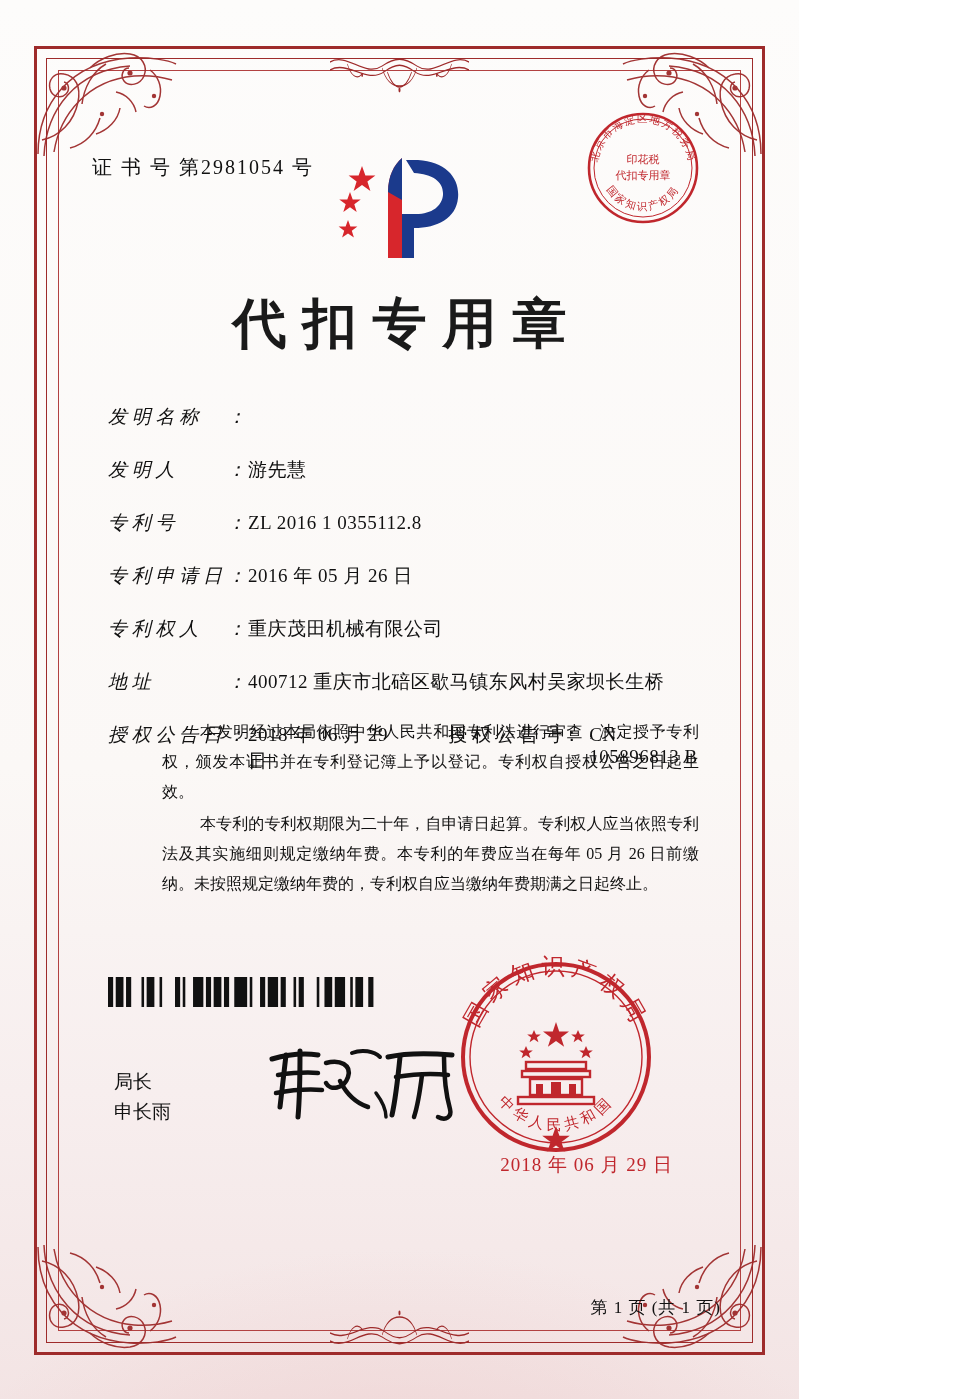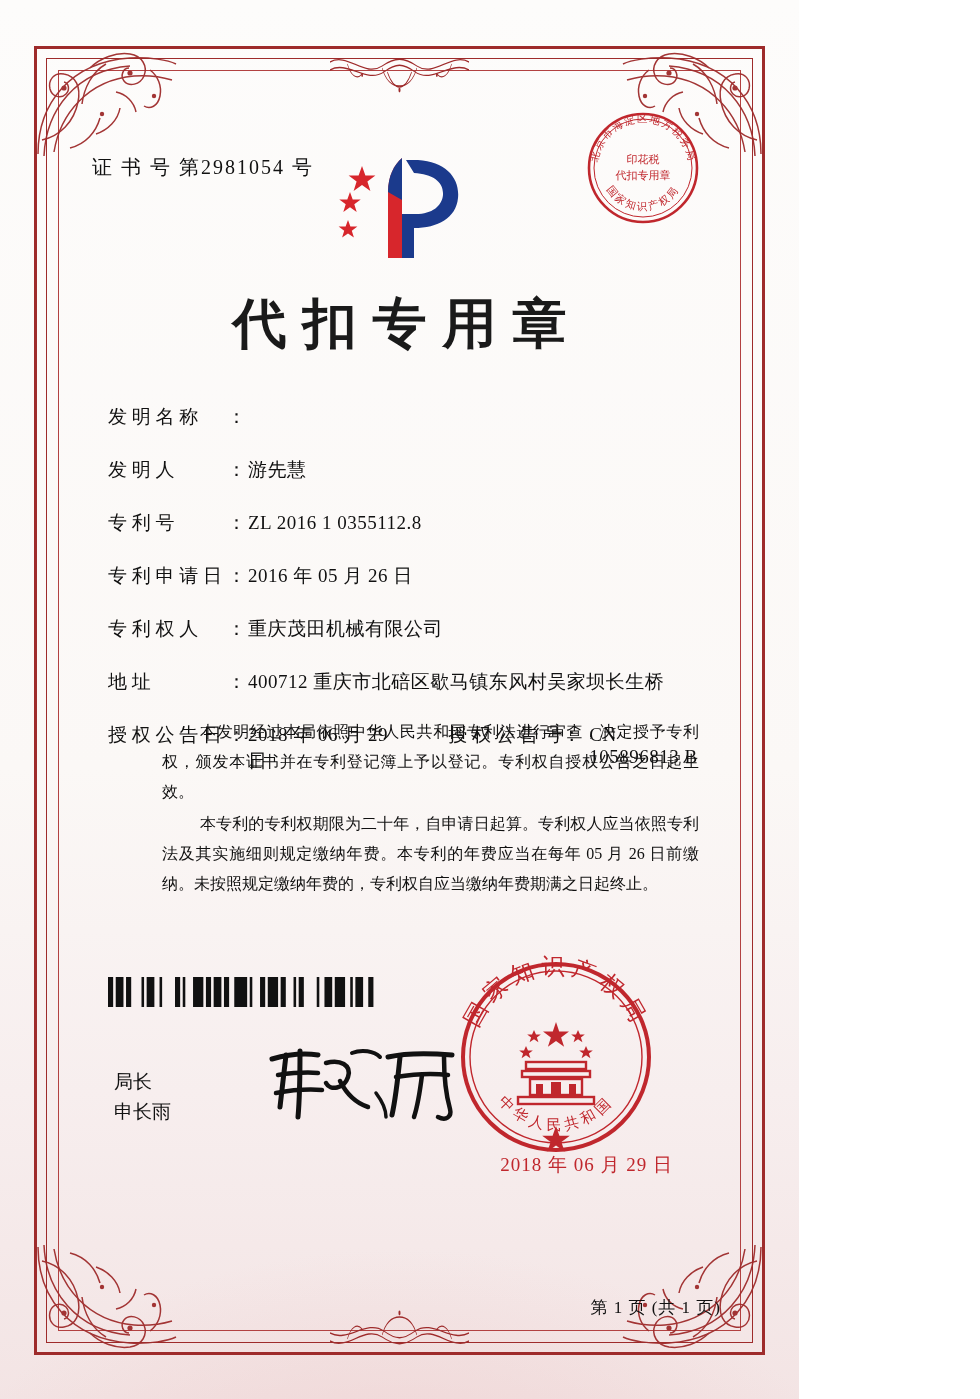--- a/index.html
+++ b/index.html
@@ -137,20 +137,21 @@
     font-size: 19px;
     color: #111;
   }
   .field-label {
     width: 140px;
     flex: 0 0 140px;
     display: flex;
     justify-content: space-between;
     font-size: 19px;
     letter-spacing: 0;
+    font-style: italic;
   }
   .field-label span { display: inline-block; }
   .field-colon { margin: 0 2px 0 0; }
   .field-value {
     font-size: 19px;
     letter-spacing: 0.5px;
   }
   .field-row.two-col .second-label {
     margin-left: 58px;
     width: auto;

